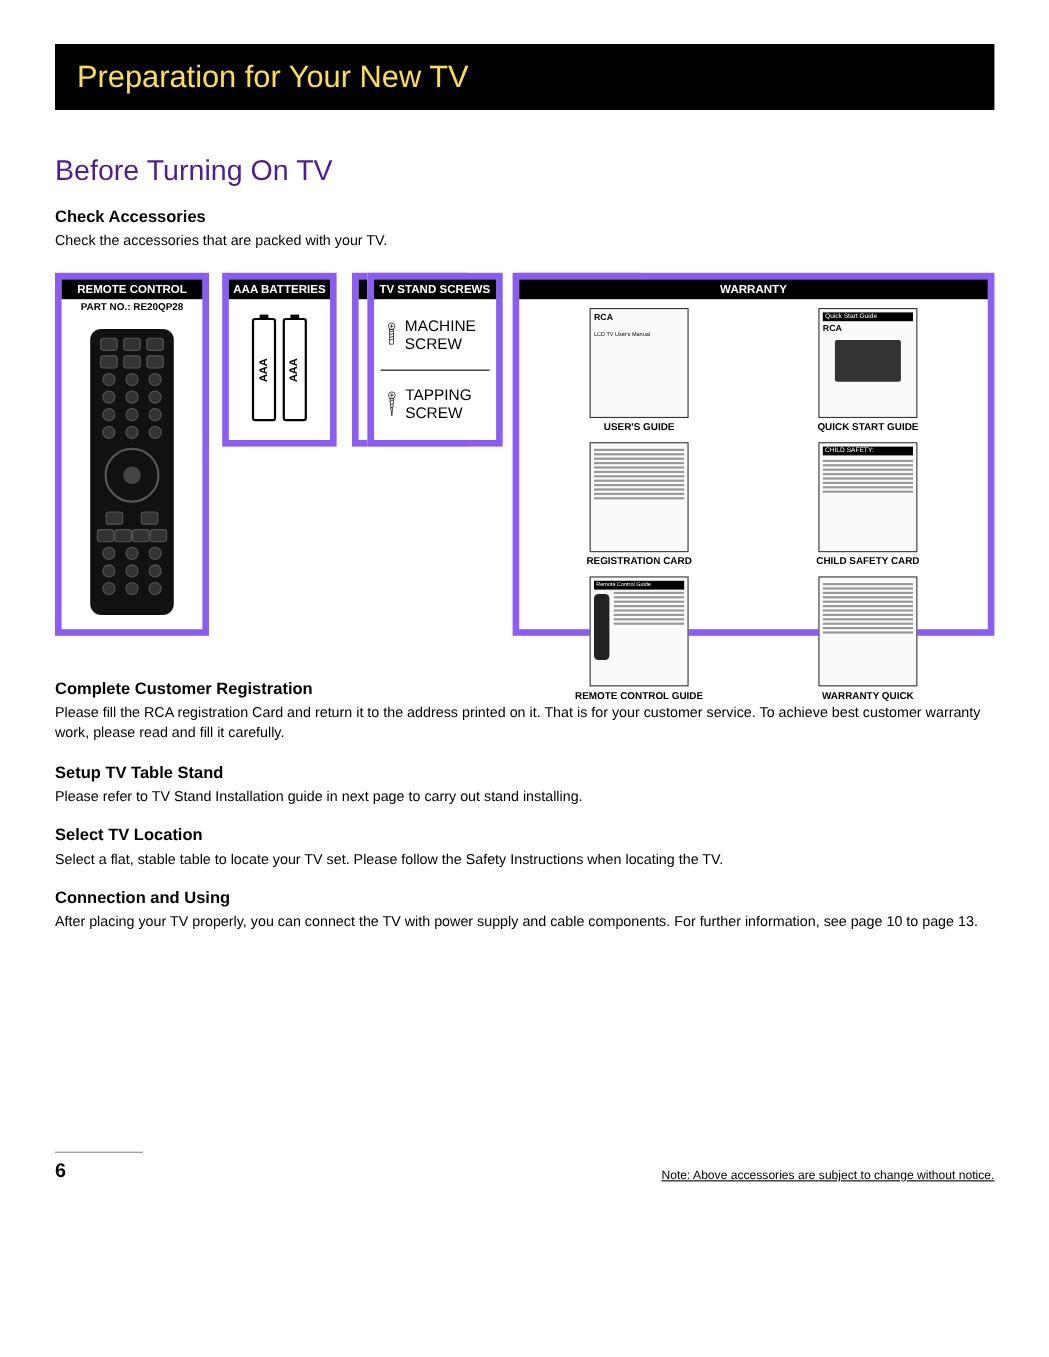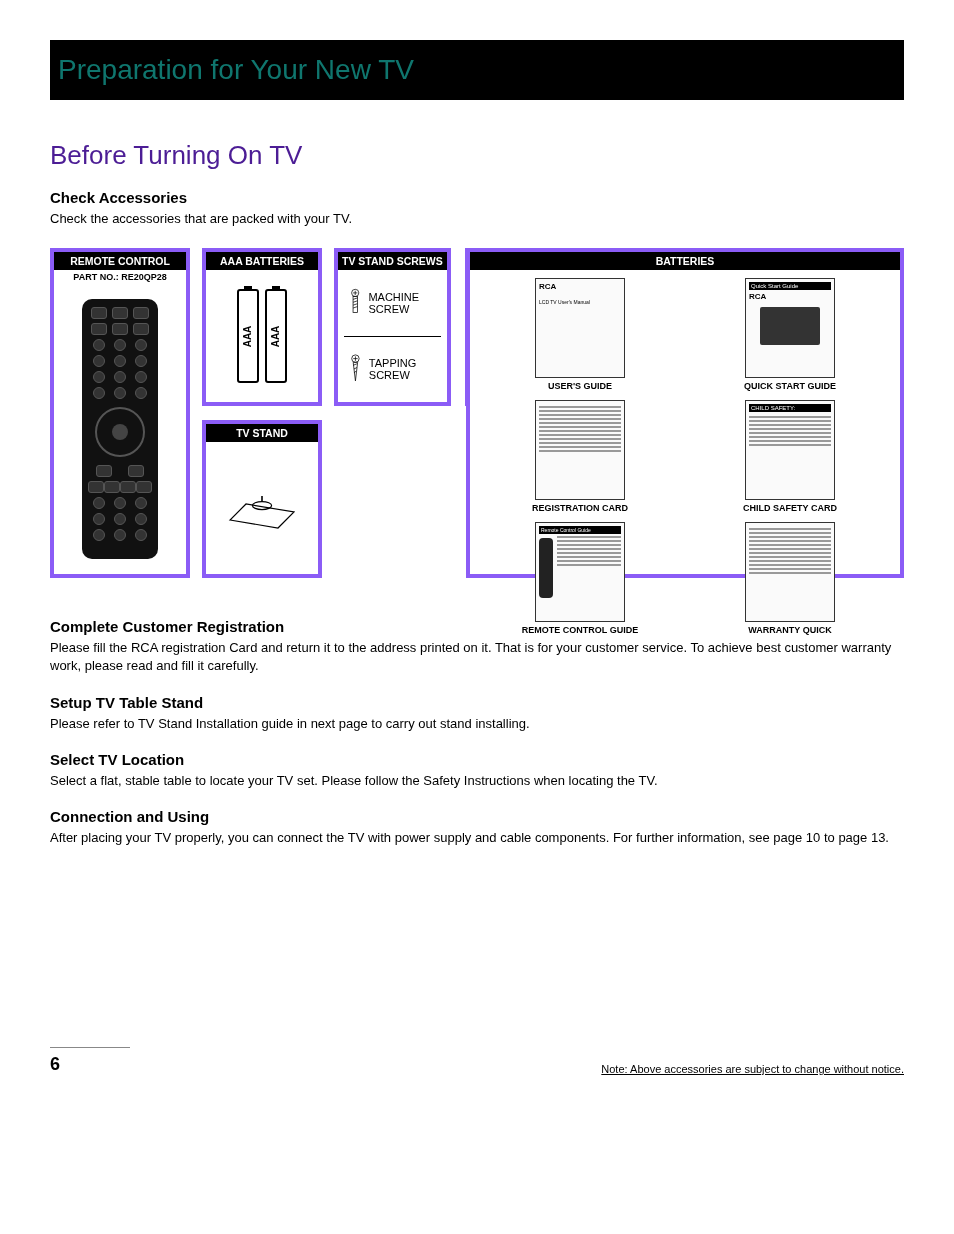--- a/index.html
+++ b/index.html
@@ -8,24 +8,24 @@
     font-family: Arial, Helvetica, sans-serif;
     background: #fff;
     width: 954px;
   }
   .page {
     padding: 40px 50px 30px 50px;
     box-sizing: border-box;
   }
   .title-bar {
     background: #000;
-    color: #0f766e;
+    color: #fde047;
     font-size: 28px;
     font-weight: 300;
-    padding: 14px 8px;
+    padding: 14px 20px;
     margin-bottom: 40px;
   }
   .section-title {
     font-size: 26px;
     color: #4c1d95;
     font-weight: 300;
     margin: 0 0 16px 0;
   }
   .sub-title {
     font-size: 15px;
@@ -37,40 +37,40 @@
     line-height: 1.4;
     margin: 0 0 10px 0;
   }
   .accessories-row {
     display: flex;
     gap: 12px;
     margin-top: 20px;
     align-items: stretch;
   }
   .acc-box {
-    border: 4px solid #8b5cf6;
+    border: 6px solid #8b5cf6;
     background: #fff;
     display: flex;
     flex-direction: column;
     align-items: center;
     box-sizing: border-box;
   }
   .acc-header {
     background: #000;
     color: #fff;
     font-size: 10.5px;
     font-weight: bold;
     padding: 3px 4px;
     text-align: center;
     width: 100%;
     box-sizing: border-box;
     white-space: nowrap;
   }
   .remote-col { width: 140px; height: 330px; }
-  .mid-col { width: 120px; display: flex; flex-direction: column; gap: 14px; }
+  .mid-col { width: 120px; display: flex; flex-direction: row; gap: 14px; }
   .mid-box { height: 158px; }
   .screws-col { width: 120px; display: flex; flex-direction: row; gap: 14px; }
   .docs-box { flex: 1; height: 330px; }
   .acc-body {
     flex: 1;
     width: 100%;
     display: flex;
     flex-direction: column;
     align-items: center;
     justify-content: center;
@@ -119,21 +119,21 @@
     display: flex; align-items: center; justify-content: center;
   }
   .battery::before {
     content: ""; position: absolute; top: -5px; left: 5px;
     width: 8px; height: 4px; background: #000;
   }
   .battery span { transform: rotate(-90deg); font-size: 10px; font-weight: bold; }
   
   .screw-row { display: flex; align-items: center; gap: 6px; padding: 4px; }
   .screw { width: 20px; height: 40px; }
-  .screw-label { font-size: 11px; line-height: 1.1; text-align: left; }
+  .screw-label { font-size: 14px; line-height: 1.1; text-align: left; }
   .hr-thin { width: 100%; border-top: 1px solid #000; margin: 2px 0; }
   
   .stand-svg { width: 80px; height: 60px; }
   
   .cord-svg { width: 80px; height: 90px; }
   
   .docs-grid {
     display: grid;
     grid-template-columns: 1fr 1fr;
     gap: 8px 18px;
@@ -316,21 +316,21 @@
             <path d="M50 15 C80 15 85 50 70 70 C55 90 25 85 25 55 C25 30 40 20 50 15 Z" fill="none" stroke="#000" stroke-width="1.2"></path>
             <path d="M50 20 C75 22 78 50 65 66 C52 82 30 78 30 55 C30 33 42 24 50 20 Z" fill="none" stroke="#000" stroke-width="1"></path>
             <rect x="30" y="90" width="18" height="12" fill="none" stroke="#000"></rect>
             <rect x="55" y="90" width="14" height="12" fill="none" stroke="#000"></rect>
           </svg>
         </div>
       </div>
     </div>
 
     <div class="acc-box docs-box">
-      <div class="acc-header">BATTERIES</div>
+      <div class="acc-header">WARRANTY</div>
       <div class="docs-grid">
 
       <div class="doc-item">
             <div class="doc-thumb">
               <div style="font-weight:bold;font-size:8px;">RCA</div>
               <div style="font-size:5px;margin-top:8px;">LCD TV User's Manual</div>
             </div>
             <div class="doc-label">USER'S GUIDE</div>
           </div>
           <div class="doc-item">

